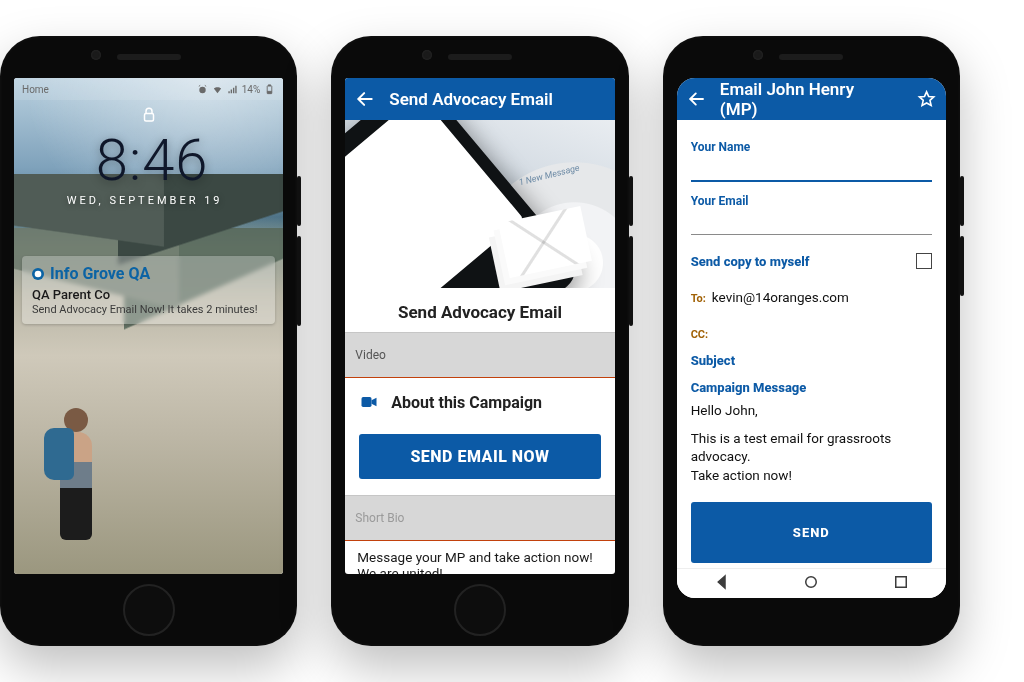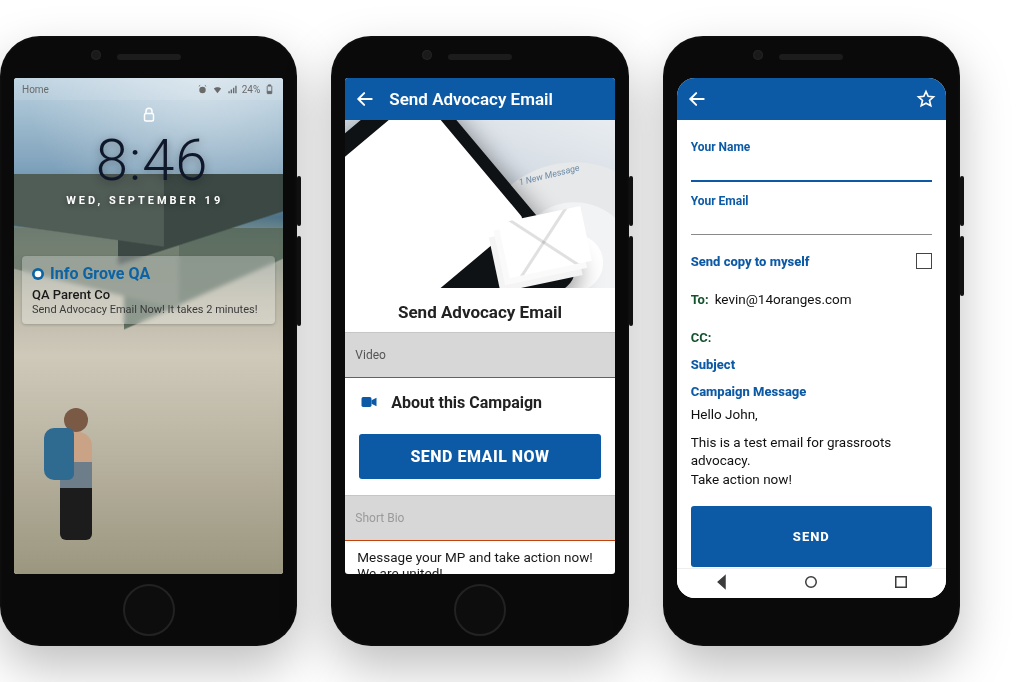--- a/index.html
+++ b/index.html
@@ -91,21 +91,21 @@
   }
   .statusbar1 .icons{display:flex; gap:4px; align-items:center;}
   .sb-glyph{width:11px; height:11px; display:inline-block;}
   .clock{
     position:absolute; top:48px; left:7px; right:0; text-align:center;
     font-size:58px; font-weight:300; color:#0f172a; letter-spacing:1px;
     text-shadow:0 2px 10px rgba(0,0,0,.35);
   }
   .date{
     position:absolute; top:116px; left:0; right:8px; text-align:center;
-    font-size:11px; letter-spacing:3px; color:#fff; font-weight:700;
+    font-size:11px; letter-spacing:3px; color:#fff; font-weight:400;
     text-shadow:0 1px 6px rgba(0,0,0,.4);
   }
   .lock-ic{
     position:absolute; top:28px; left:50%; transform:translateX(-50%);
     width:18px; height:18px; color:#fff;
   }
   .notif{
     position:absolute; left:8px; right:8px; top:178px;
     background:rgba(255,255,255,.28); backdrop-filter:blur(2px);
     border-radius:4px; padding:8px 10px;
@@ -175,21 +175,21 @@
   
   .form{ padding:8px 14px 0; font-size:13px; color:#111;}
   .lbl{ color:#0c5aa6; font-weight:700; font-size:12px; margin-top:12px; display:block;}
   .lbl-strong{ color:#0c5aa6; font-weight:800; font-size:13px; margin-top:12px; display:block;}
   .uline{
     width:100%; border:none; border-bottom:1px solid #8a8a8a; padding:6px 0 4px;
     font-size:14px; outline:none; background:transparent;
   }
   .uline.focus{ border-bottom:2px solid #0c5aa6;}
   .row{ display:flex; align-items:baseline; gap:6px; margin-top:12px;}
-  .row .k{ color:#14532d; font-weight:700; font-size:13px;margin-top:11px;}
+  .row .k{ color:#a16207; font-weight:700; font-size:11px;margin-top:11px;}
   .row .v{ color:#111; font-size:13.5px;}
   .chk-row{ display:flex; justify-content:space-between; align-items:center; margin-top:18px;}
   .chk{ width:16px; height:16px; border:1.5px solid #444; background:#fff;}
   .msg{ margin-top:6px; font-size:13.5px; color:#111; line-height:1.35;}
   .send-btn{
     display:block; margin:18px 0 0; padding:23px; text-align:center;
     background:#0c5aa6; color:#fff; font-weight:800; letter-spacing:1px;
     border-radius:3px;
   }
 
@@ -235,21 +235,21 @@
           <span class="sb-glyph">
             <svg viewBox="0 0 24 24" fill="#6a6a6a">
                 <path d="M12 20l8-10c-4.5-4-11.5-4-16 0z"></path>
               </svg>
           </span>
           <span class="sb-glyph">
             <svg viewBox="0 0 24 24" fill="#6a6a6a">
                 <path d="M3 20h3v-4H3zM8 20h3v-8H8zM13 20h3V8h-3zM18 20h3V4h-3z"></path>
               </svg>
           </span>
-          <span>24%</span>
+          <span>14%</span>
           <span class="sb-glyph">
             <svg viewBox="0 0 24 24" fill="none" stroke="#6a6a6a" stroke-width="2">
                 <rect x="7" y="4" width="10" height="17" rx="1"></rect>
                 <rect x="10" y="2" width="4" height="2" fill="#6a6a6a"></rect>
                 <rect x="8" y="16" width="8" height="4" fill="#6a6a6a"></rect>
               </svg>
           </span>
         </span>
       </div>
 
@@ -327,20 +327,21 @@
     <div class="btn-right b2"></div>
     <div class="screen">
 
       <div class="appbar">
         <span class="ic">
           <svg viewBox="0 0 24 24" fill="none" stroke="#fff" stroke-width="2.4" stroke-linecap="round">
               <path d="M20 12H5"></path>
               <path d="M11 5l-7 7 7 7"></path>
             </svg>
         </span>
+        <span>Email John Henry (MP)</span>
         <span class="spacer"></span>
         <span class="ic">
           <svg viewBox="0 0 24 24" fill="none" stroke="#fff" stroke-width="2">
               <path d="M12 3l2.6 5.8 6.4.6-4.8 4.3 1.5 6.3L12 17l-5.7 3 1.5-6.3L3 9.4l6.4-.6z"></path>
             </svg>
         </span>
       </div>
 
       <div class="form">
         <span class="lbl">Your Name</span>

